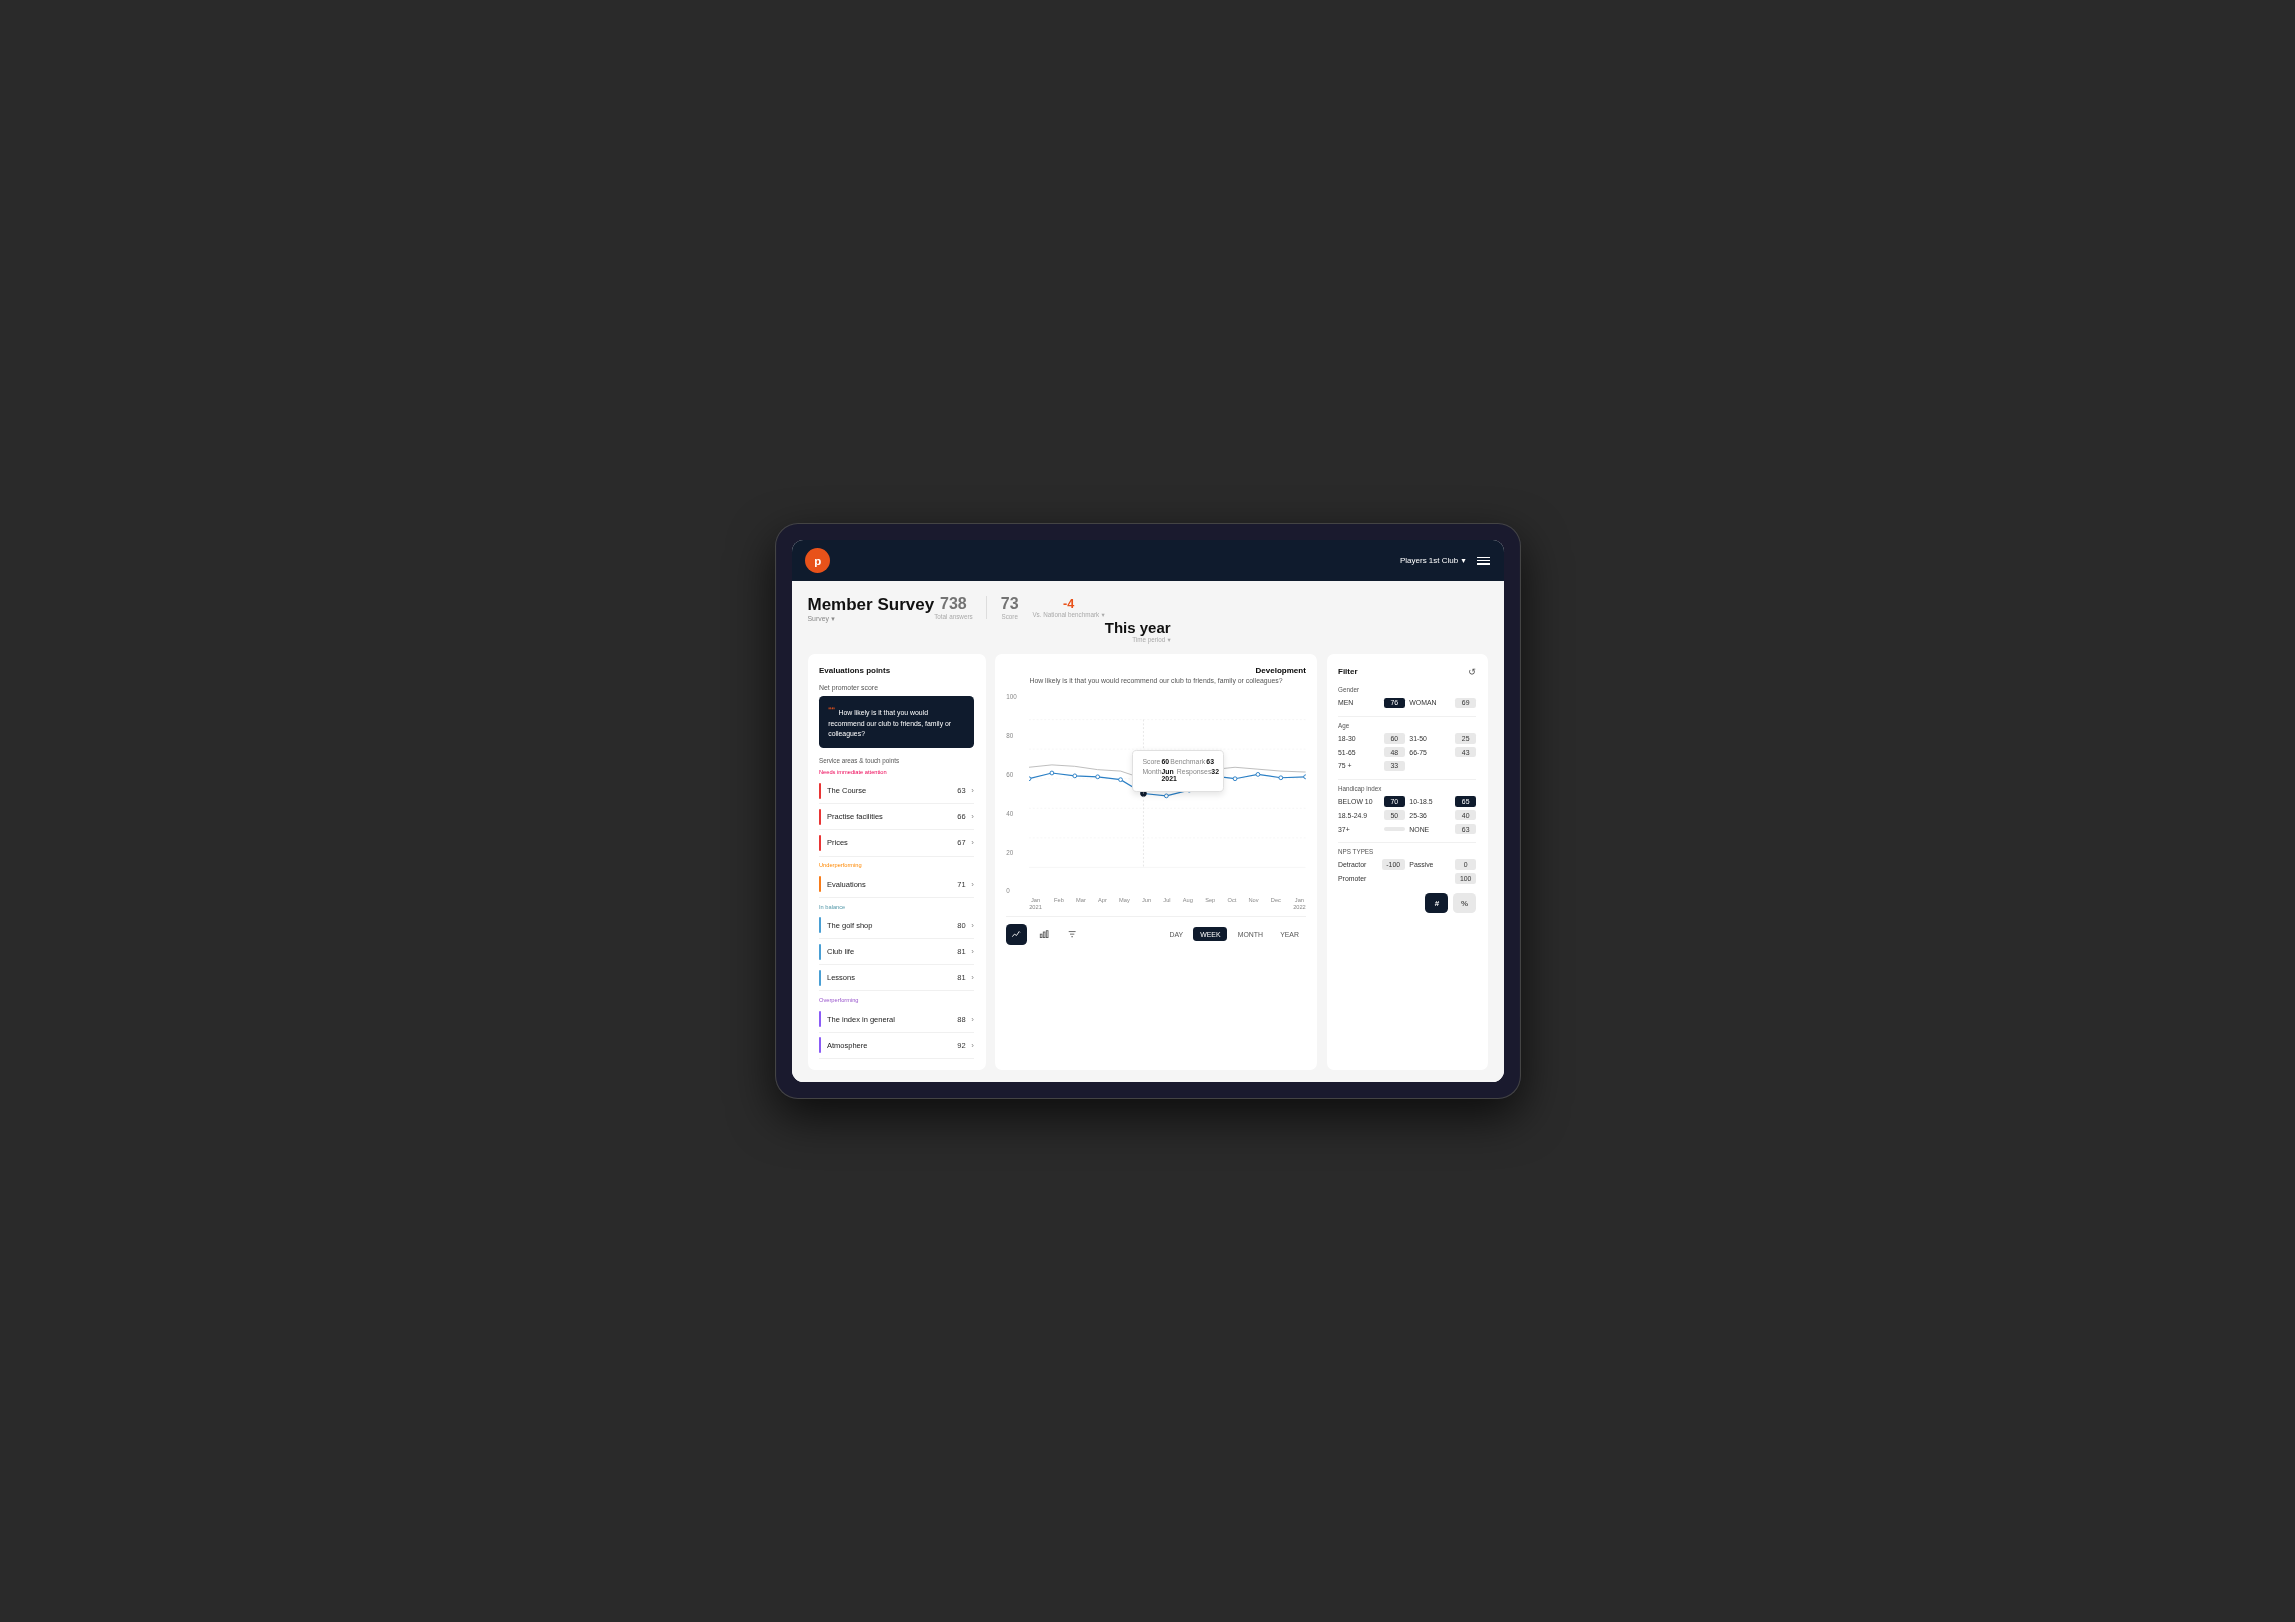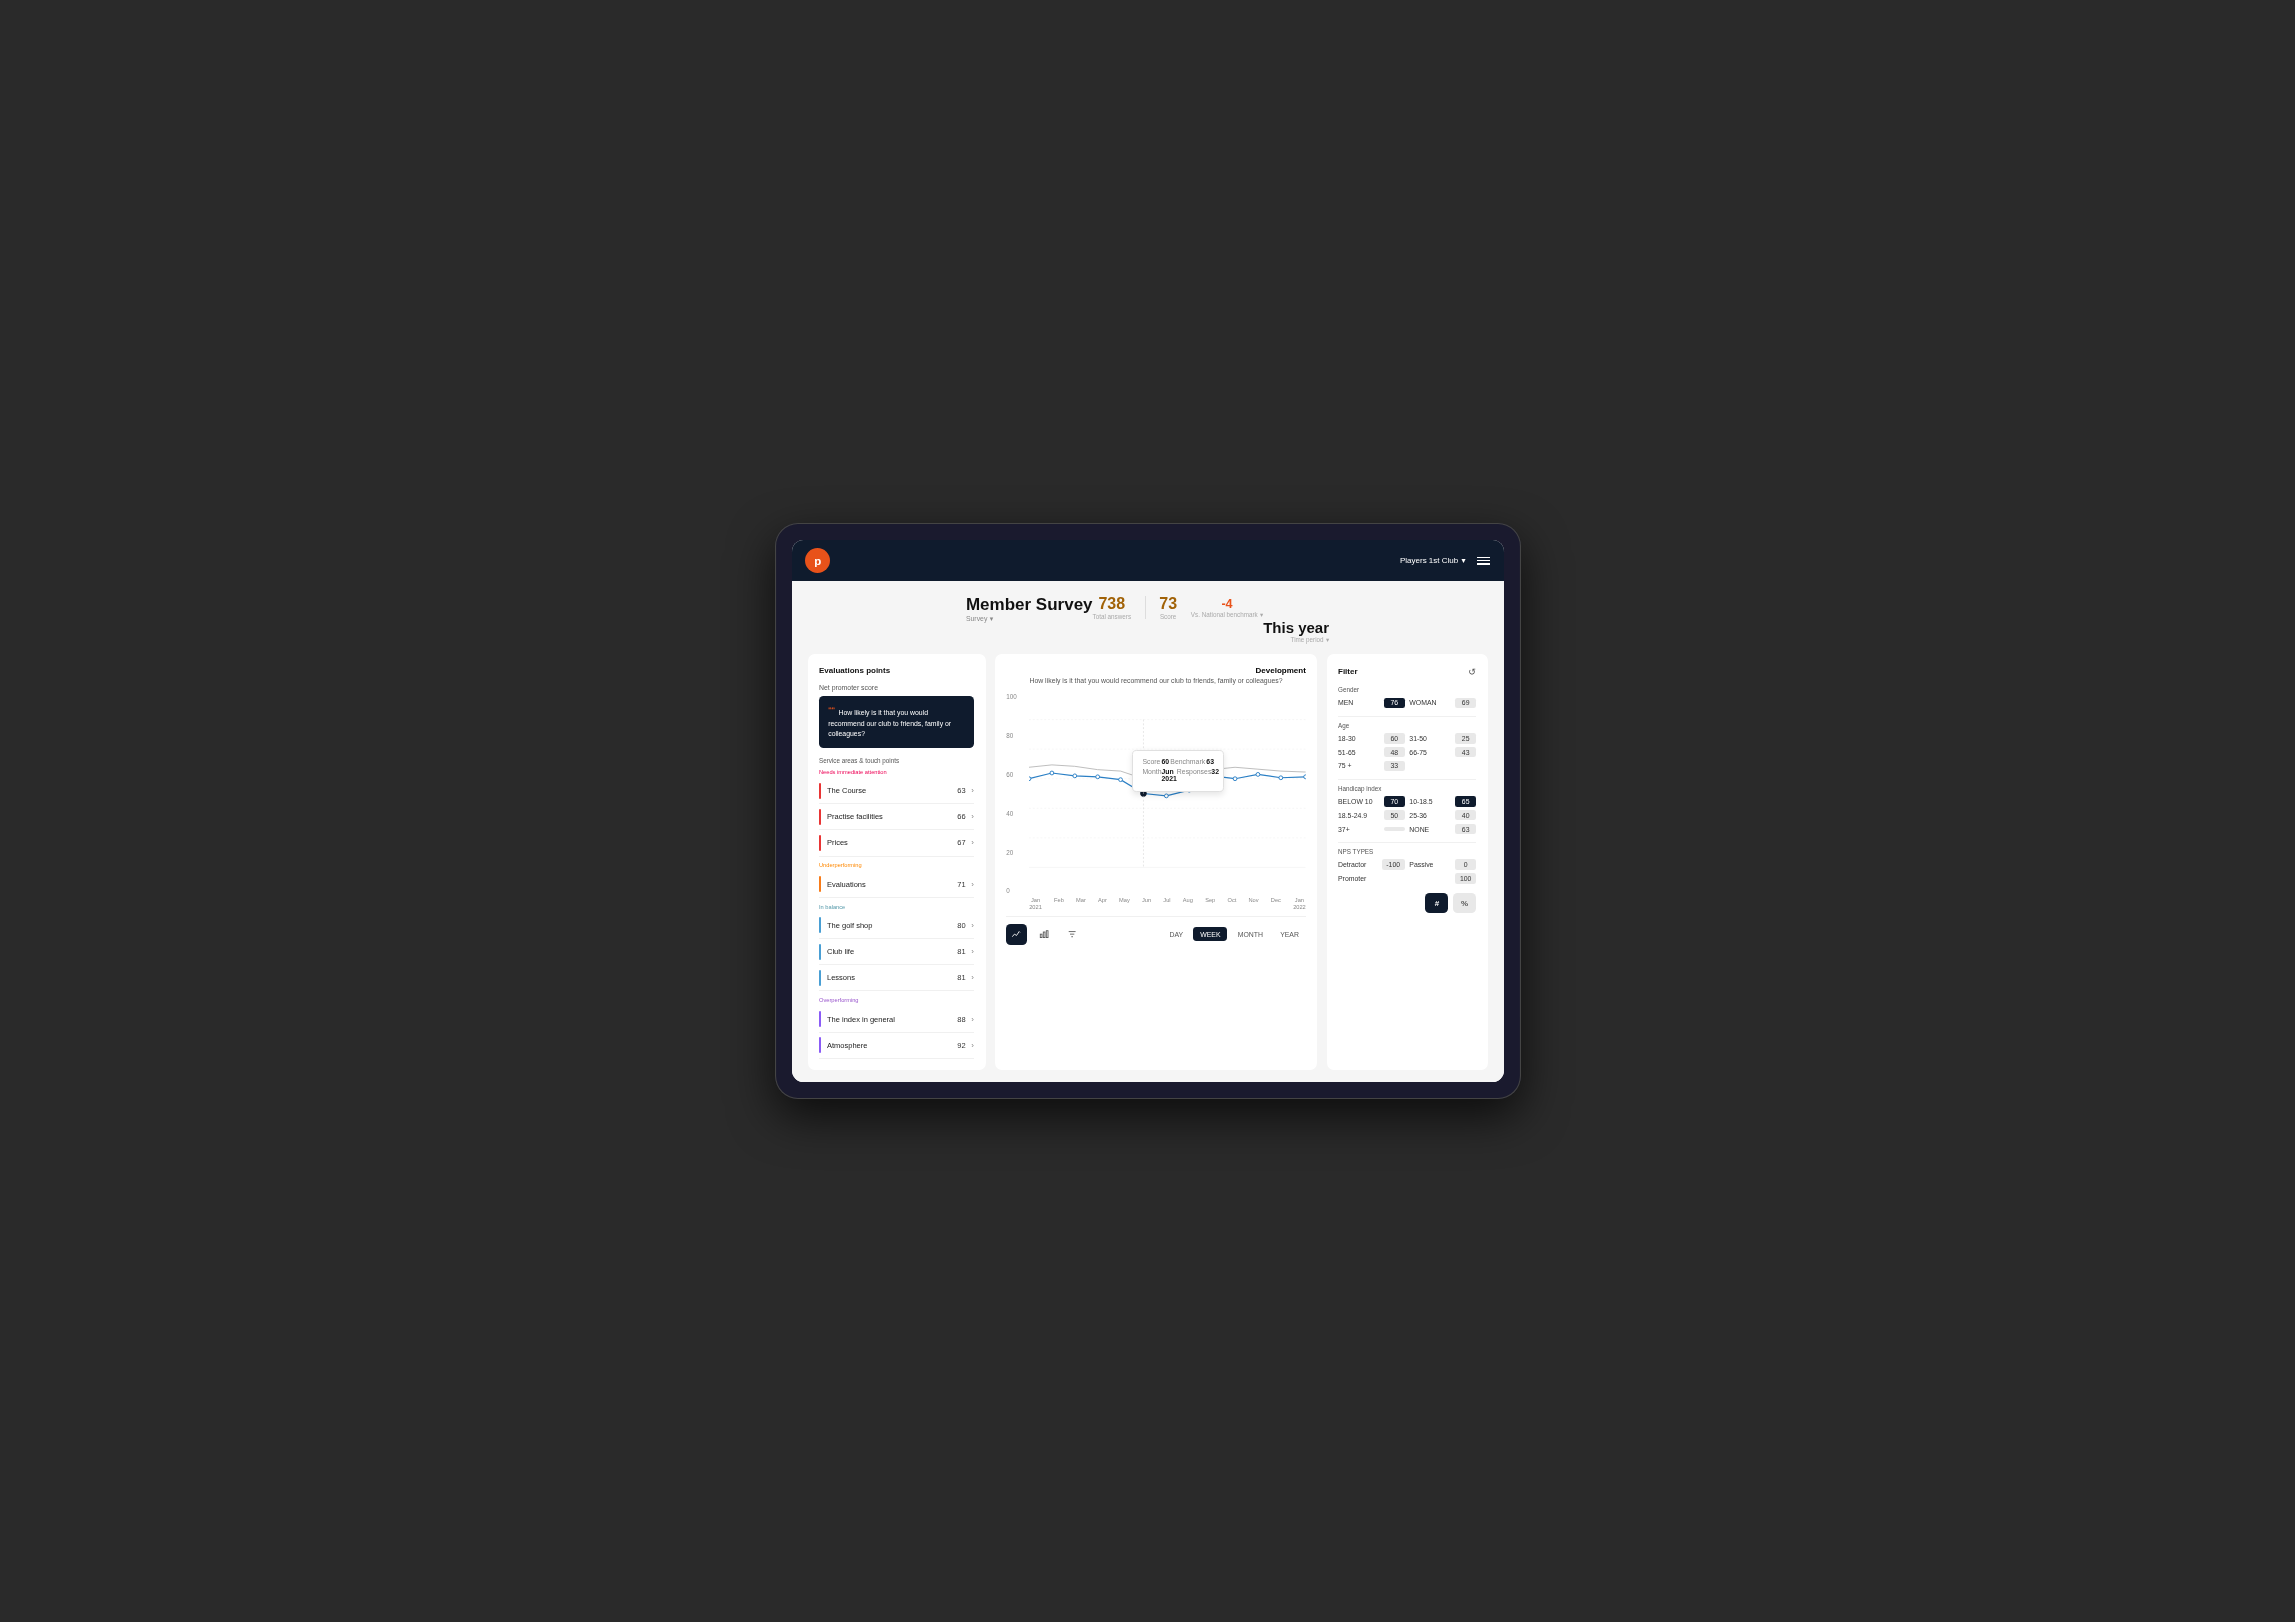--- a/index.html
+++ b/index.html
@@ -51,35 +51,35 @@
     }
     .hamburger span {
       display: block; width: 12.6px; height: 1.1px; background: white;
     }
     
     .content {
       background: #f5f5f5;
       padding: 13.8px 16px 11.5px;
     }
     .page-header {
-      display: flex; align-items: flex-start; justify-content: center;
+      display: flex; align-items: flex-start; justify-content: flex-start;
       margin-bottom: 11.5px;
     }
     .page-title-section h1 {
       font-size: 17px; font-weight: 700; color: #111;
     }
     .page-title-section .survey-label {
       font-size: 6.9px; color: #888; cursor: pointer;
       display: flex; align-items: center; gap: 2.3px;
     }
     .page-stats {
       display: flex; align-items: center; gap: 13.8px;
     }
     .stat-block { text-align: center; }
-    .stat-value { font-size: 16px; font-weight: 700; color: #a16207; }
+    .stat-value { font-size: 16px; font-weight: 700; color: #737373; }
     .stat-label { font-size: 6.3px; color: #aaa; }
     .stat-divider { width: 0.6px; height: 23px; background: #ddd; }
     .stat-negative { color: #e8521a; font-size: 12.6px; font-weight: 700; }
     .vs-benchmark {
       font-size: 6.3px; color: #aaa; cursor: pointer;
       display: flex; align-items: center; gap: 2.3px;
     }
     .time-period { text-align: right; }
     .time-period .year { font-size: 15px; font-weight: 700; color: #111; margin-top: 24px; }
     .time-period .period-label { font-size: 6.3px; color: #aaa; cursor: pointer;

